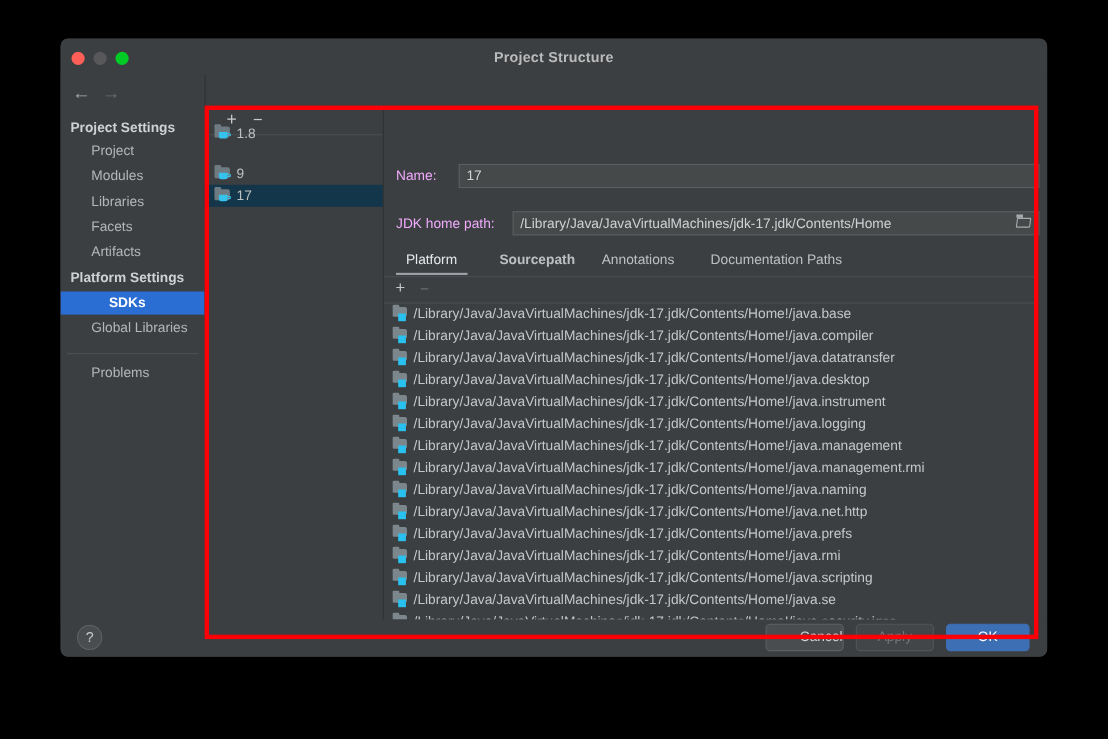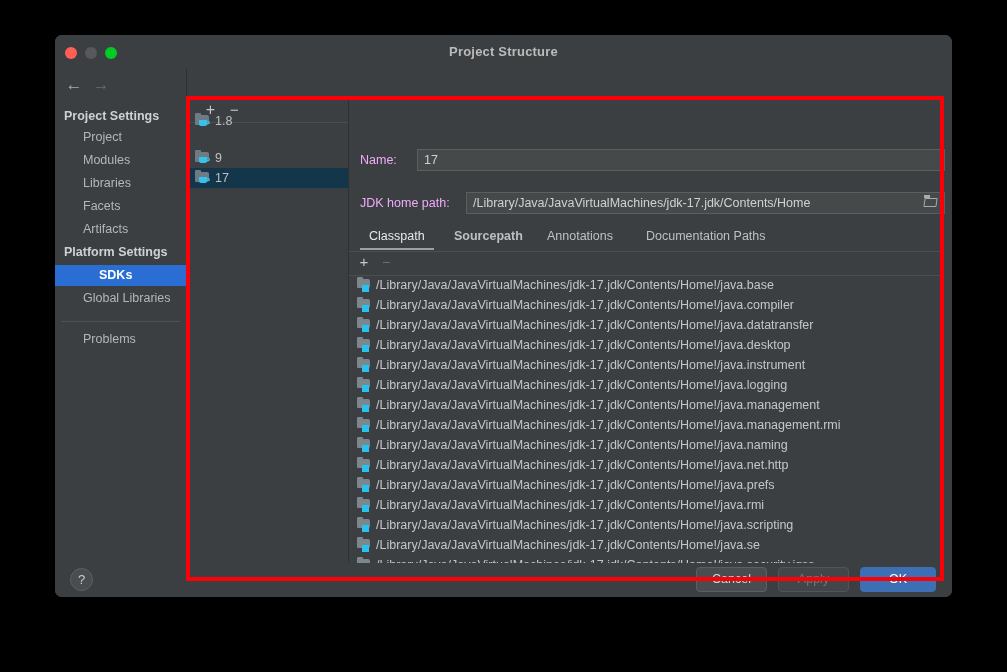--- a/index.html
+++ b/index.html
@@ -383,20 +383,21 @@
     font-size: 12.5px;
     text-align: center;
     border-radius: 4px;
     box-sizing: border-box;
   }
   #btn-cancel {
     left: 641px; width: 71px;
     background: #4a4d4f;
     border: 1px solid #5d6062;
     color: #d2d5d7;
+    text-align: right;
   }
   #btn-apply {
     left: 723px; width: 71px;
     background: #434648;
     border: 1px solid #525557;
     color: #75787a;
   }
   #btn-ok {
     left: 805px; width: 76px;
     background: #3d6fb5;
@@ -474,21 +475,21 @@
       <div class="text-input" id="inp-name">17</div>
 
       <div class="field-label" id="lbl-jdk">JDK home path:</div>
       <div class="text-input" id="inp-jdk">/Library/Java/JavaVirtualMachines/jdk-17.jdk/Contents/Home</div>
       <div id="jdk-browse">
         <span class="ftab"></span>
           <span class="fshape"></span>
       </div>
 
       <div id="tabs">
-        <div class="tab active" style="left:11px;">Classpath</div>
+        <div class="tab active" style="left:11px;">Platform</div>
         <div class="tab" style="left:96px;font-weight:bold;">Sourcepath</div>
         <div class="tab" style="left:189px;">Annotations</div>
         <div class="tab" style="left:288px;">Documentation Paths</div>
       </div>
 
       <div id="cp-toolbar">
         <div id="cp-add">+</div>
         <div id="cp-rem">−</div>
       </div>
 

